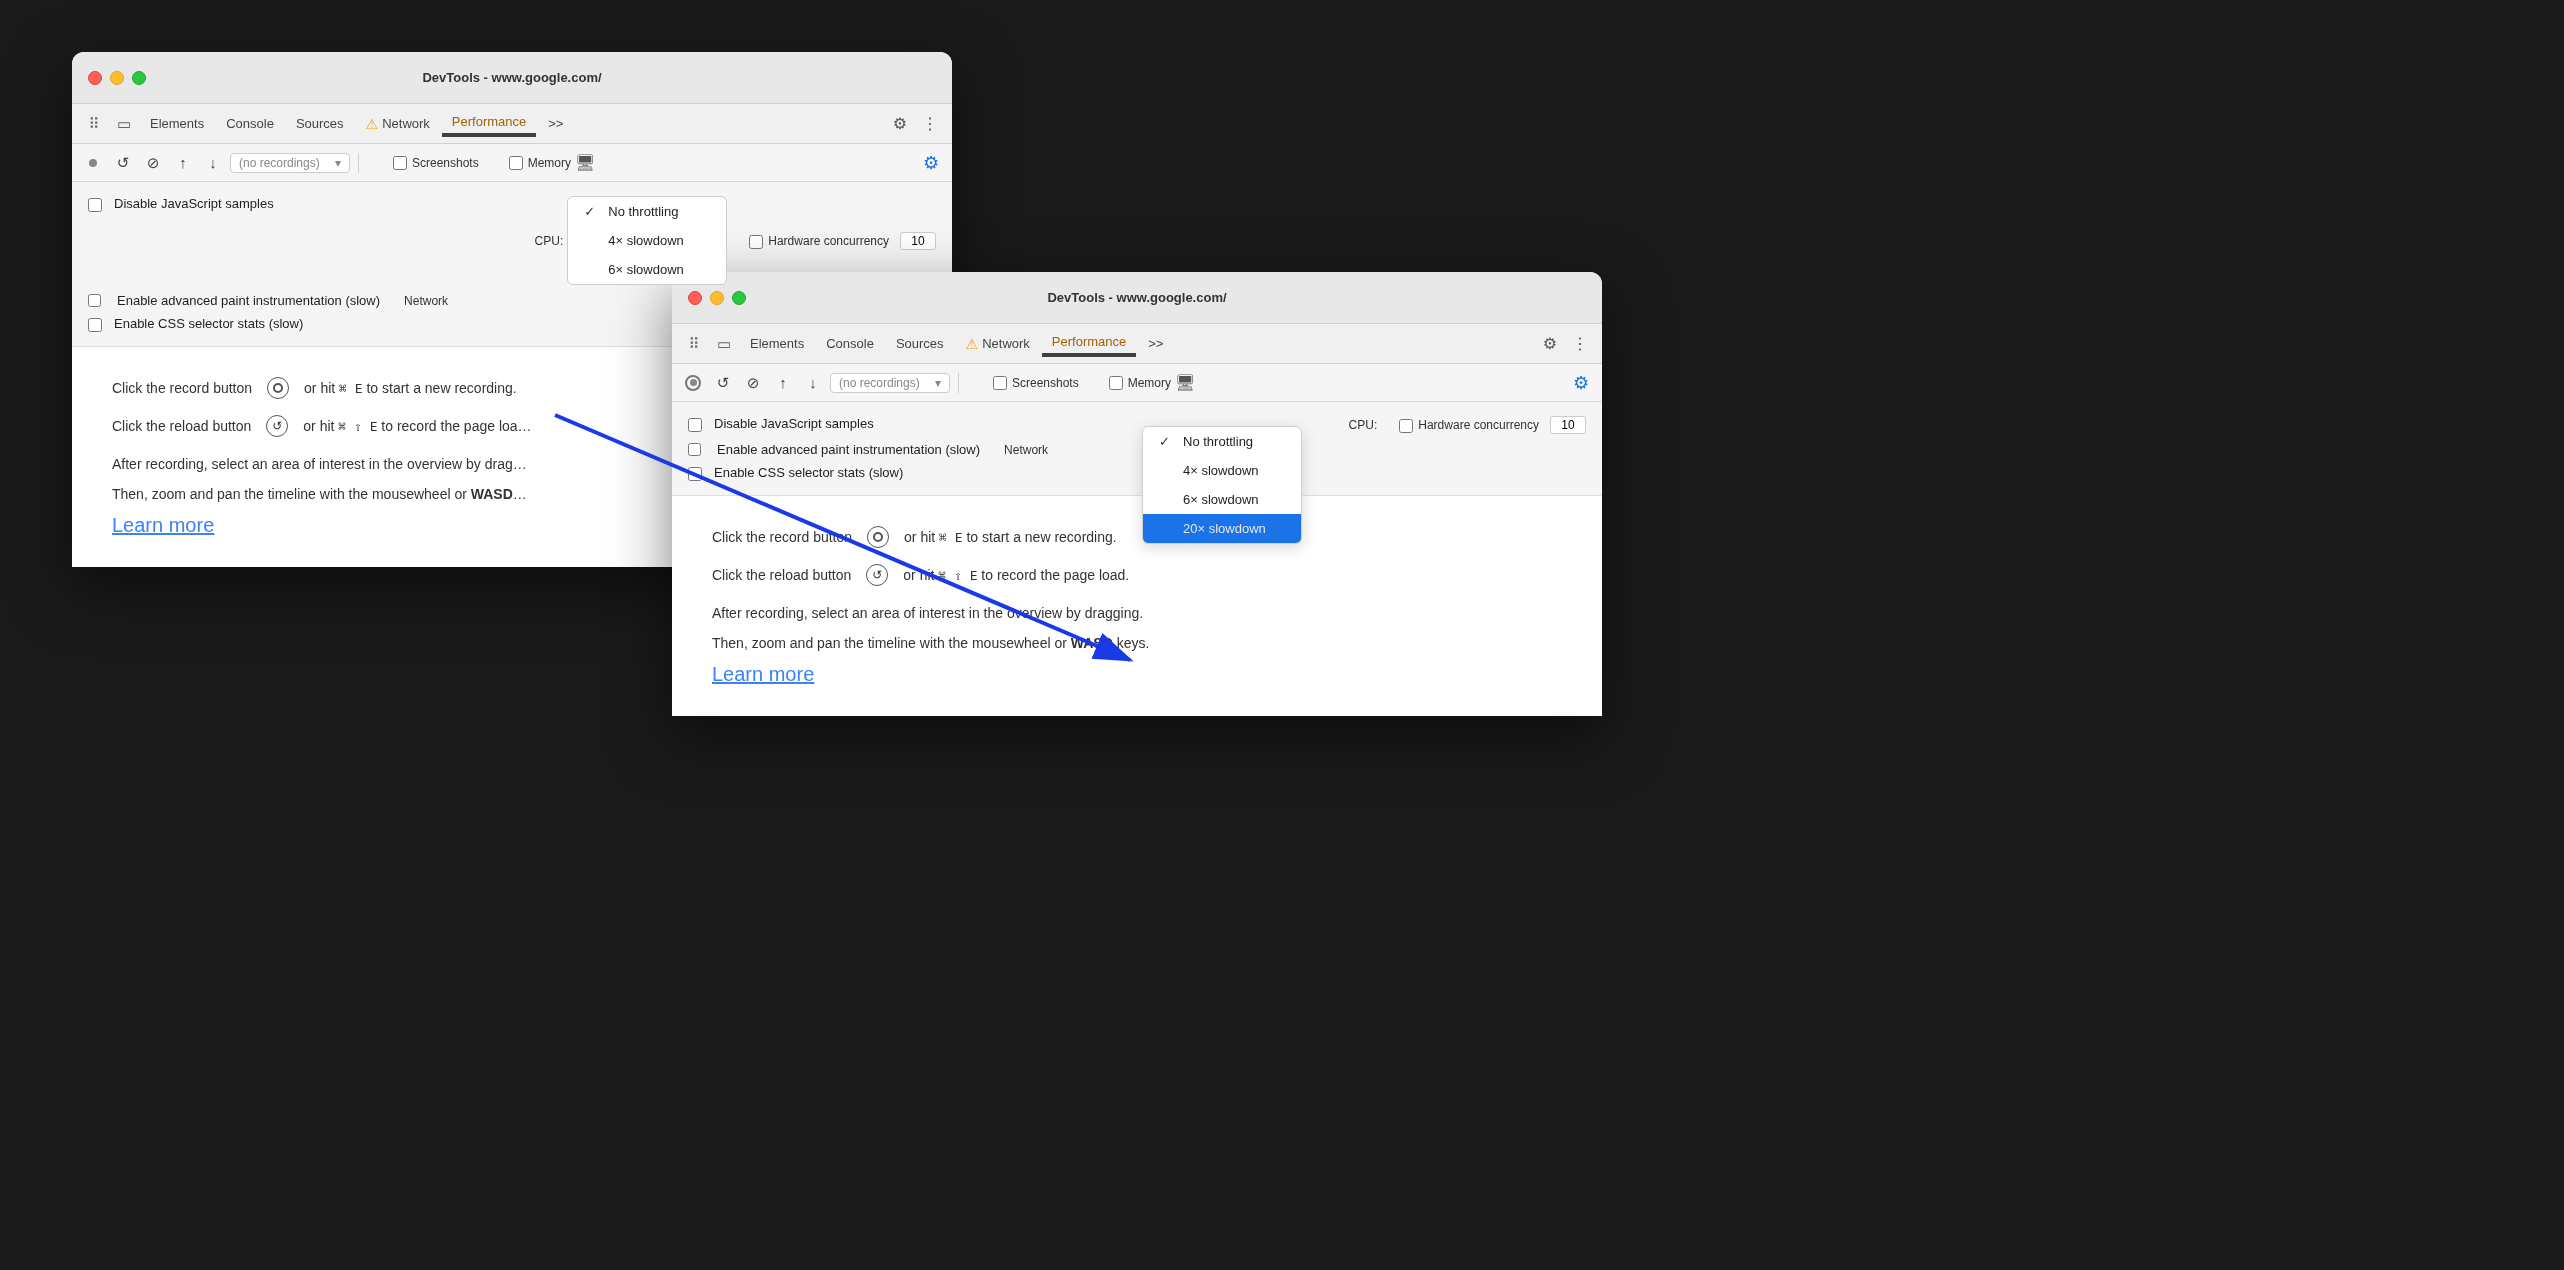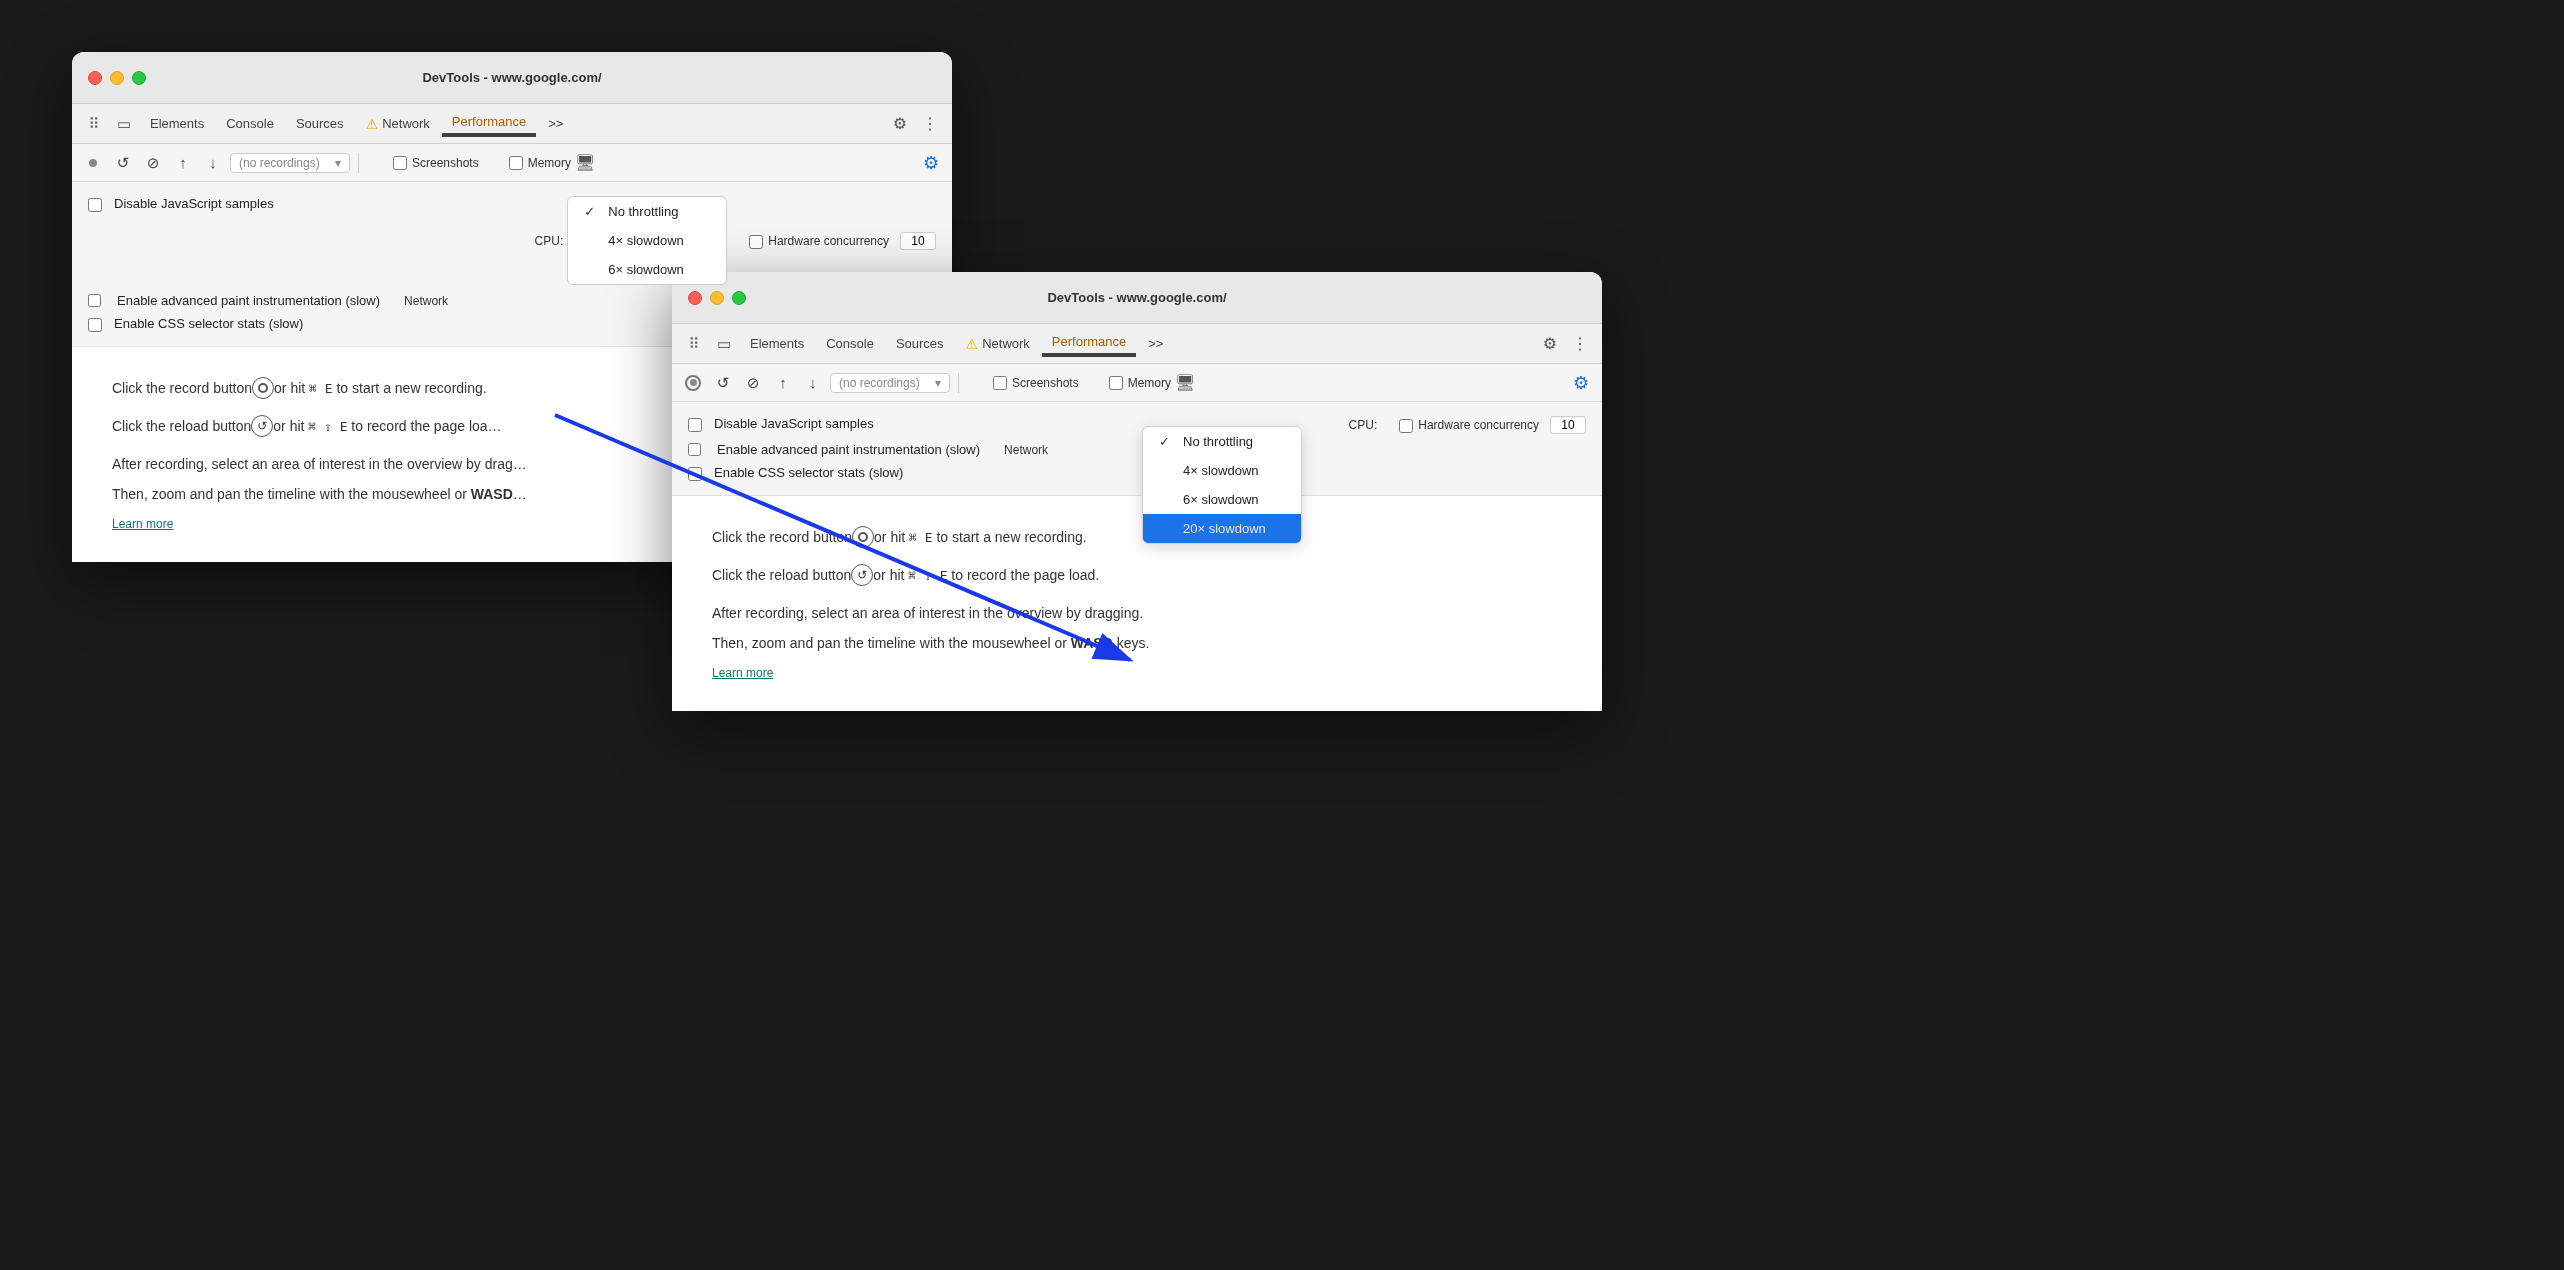--- a/index.html
+++ b/index.html
@@ -231,21 +231,21 @@
       background: white;
       padding: 30px 40px;
     }
 
     .content-line {
       display: flex;
       align-items: center;
       font-size: 14px;
       color: #333;
       margin-bottom: 16px;
-      gap: 0;
+      gap: 15px;
     }
 
     .inline-btn {
       display: inline-flex;
       align-items: center;
       justify-content: center;
       width: 22px;
       height: 22px;
       border: 1.5px solid #555;
       border-radius: 50%;
@@ -256,22 +256,22 @@
       font-size: 14px;
       color: #333;
       line-height: 1.6;
       margin-bottom: 8px;
       max-width: 580px;
     }
 
     .content-para strong { font-weight: 700; }
 
     .learn-more {
-      color: #0f766e;
-      font-size: 12px;
+      color: #3b82f6;
+      font-size: 20px;
       text-decoration: underline;
       cursor: pointer;
     }
 
     
     .dropdown-menu {
       position: absolute;
       background: white;
       border: 1px solid #d0d0d0;
       border-radius: 6px;

